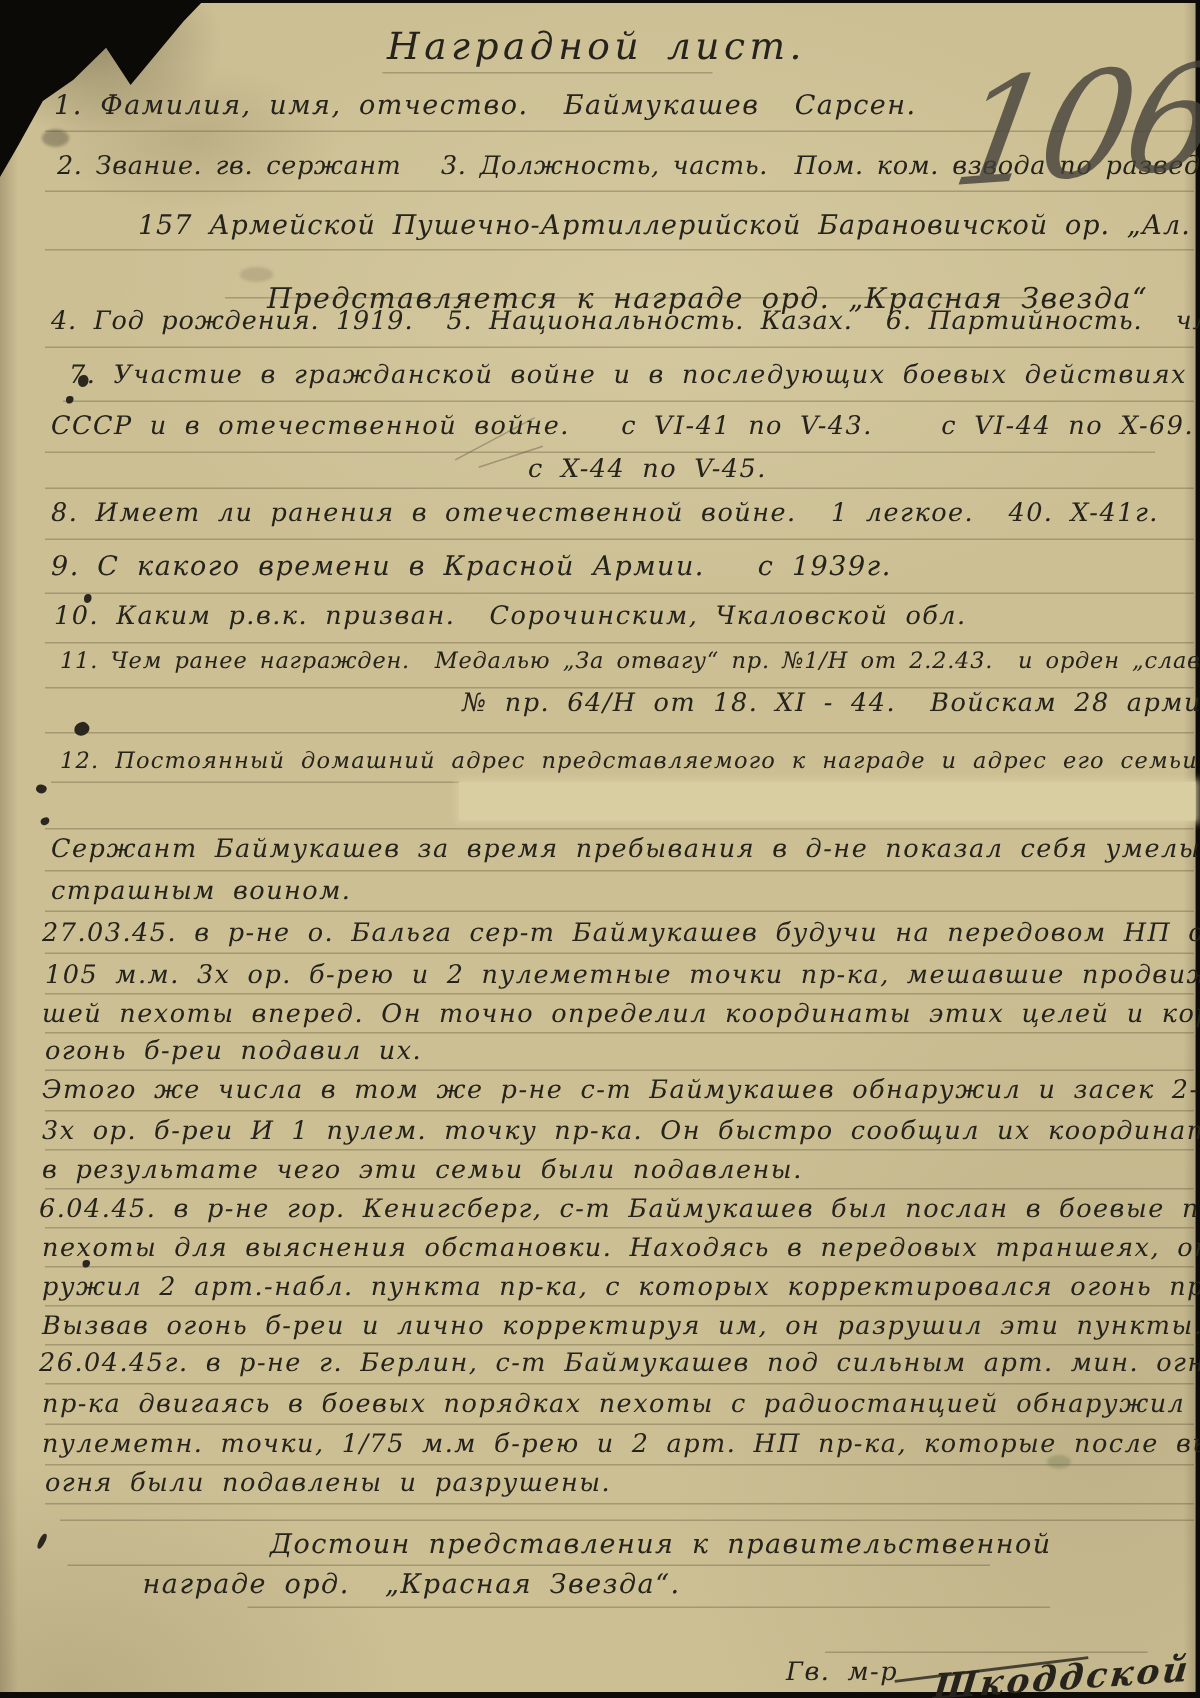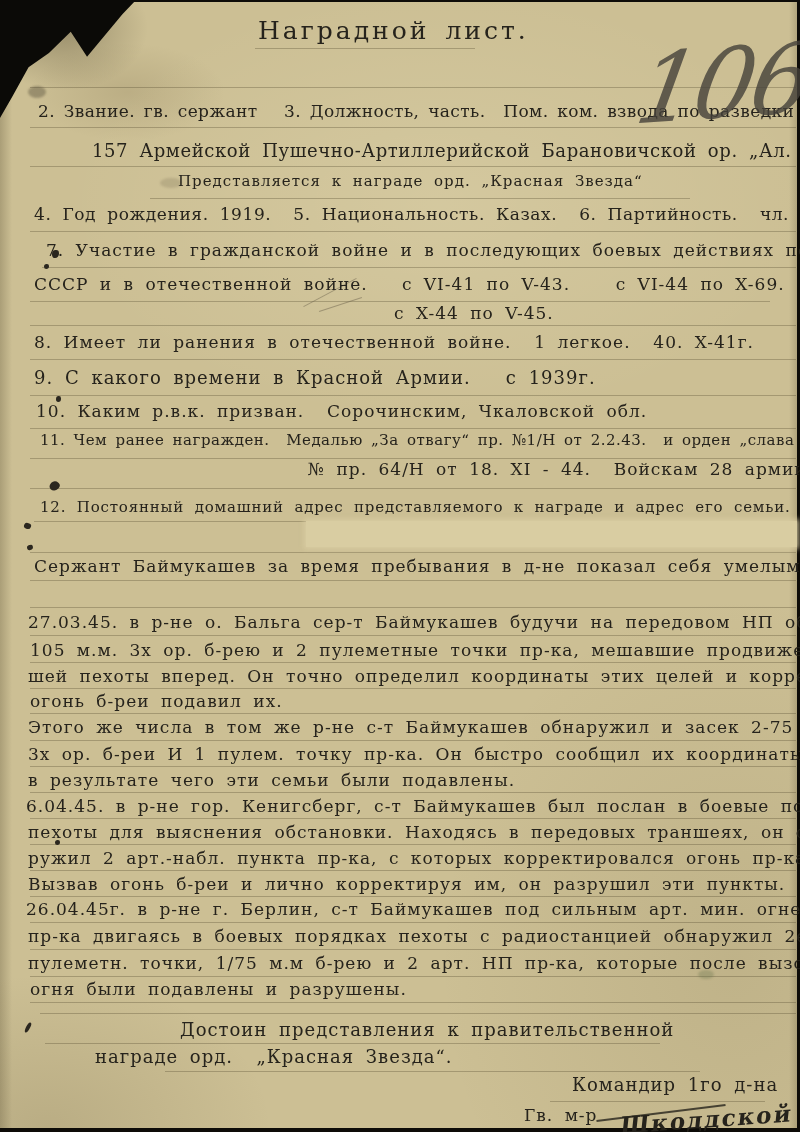--- a/index.html
+++ b/index.html
@@ -11,24 +11,24 @@
       radial-gradient(520px 300px at 55% 18%, rgba(255,248,215,.16), transparent 72%),
       radial-gradient(420px 520px at 92% 85%, rgba(100,88,55,.12), transparent 70%),
       radial-gradient(320px 220px at 6% 100%, rgba(90,78,48,.16), transparent 70%),
       linear-gradient(90deg, rgba(70,60,35,.25) 0, rgba(70,60,35,0) 12px),
       linear-gradient(-90deg, rgba(70,60,35,.20) 0, rgba(70,60,35,0) 8px),
       #ccbf94;}
   .torn{position:absolute;left:0;top:0;width:136px;height:118px;background:#0b0a07;
         clip-path:polygon(0 0,100% 0,90% 12%,64% 48%,52% 27%,36% 45%,21% 57%,9% 82%,0 100%);}
   .tornhalo{position:absolute;left:0;top:0;width:160px;height:140px;
         background:radial-gradient(120px 90px at 40% 20%, rgba(60,52,32,.35), transparent 70%);}
-  .hw{position:absolute;color:#26231c;font-size:17px;
+  .hw{position:absolute;color:#26231c;font-style:italic;font-size:17px;
       letter-spacing:1px;word-spacing:5px;white-space:pre;z-index:5;}
   .title{font-size:25px;letter-spacing:3px;}
-  .big{font-size:15px;}
+  .big{font-size:19px;margin-top:16px;}
   .med{font-size:18px;}
   .sm{font-size:15px;}
   .pagenum{position:absolute;left:638px;top:28px;font-size:96px;font-style:italic;
       color:#45413a;opacity:.8;transform:rotate(-4deg) skewX(-14deg);z-index:6;
       letter-spacing:-4px;}
   .rule{position:absolute;height:1px;background:rgba(82,72,46,.33);z-index:2;}
   .redact{position:absolute;left:306px;top:521px;width:491px;height:26px;
       background:#d9cda2;box-shadow:0 0 5px 2px rgba(217,205,162,.85);z-index:4;}
   .spot{position:absolute;background:#2b271f;border-radius:50% 40% 55% 45%;z-index:6;}
   .smudge{position:absolute;border-radius:50%;z-index:3;}
@@ -85,55 +85,56 @@
       <div class="rule" style="top: 1071px; left: 165px; width: 535px;"></div>
       <div class="rule" style="top: 1101px; left: 550px; width: 215px;"></div>
     </div>
 
   <div class="redact"></div>
 
   <div class="pagenum">106</div>
 
   <div class="hw title" style="left:258px;top:16px;">Наградной лист.</div>
 
+  <div class="hw med" style="left:36px;top:60px;">1. Фамилия, имя, отчество.  Баймукашев  Сарсен.</div>
   <div class="hw" style="left:38px;top:101px;letter-spacing:.4px;word-spacing:3px;">2. Звание. гв. сержант   3. Должность, часть.  Пом. ком. взвода по разведки 1го д-на</div>
   <div class="hw med" style="left:92px;top:140px;letter-spacing:.6px;">157 Армейской Пушечно-Артиллерийской Барановичской ор. „Ал. Н.“ бригады</div>
   <div class="hw big" style="left:178px;top:172px;">Представляется к награде орд. „Красная Звезда“</div>
   <div class="hw" style="left:34px;top:204px;letter-spacing:.6px;">4. Год рождения. 1919.  5. Национальность. Казах.  6. Партийность.  чл. ВКП(б)</div>
   <div class="hw" style="left:46px;top:240px;">7. Участие в гражданской войне и в последующих боевых действиях по защите</div>
   <div class="hw" style="left:34px;top:274px;">СССР и в отечественной войне.   с VI-41 по V-43.    с VI-44 по X-69.</div>
-  <div class="hw" style="left:352px;top:303px;margin-left:42px;">с X-44 по V-45.</div>
+  <div class="hw" style="left:352px;top:303px;">с X-44 по V-45.</div>
   <div class="hw" style="left:34px;top:332px;">8. Имеет ли ранения в отечественной войне.  1 легкое.  40. X-41г.</div>
   <div class="hw med" style="left:34px;top:367px;text-align:right;">9. С какого времени в Красной Армии.   с 1939г.</div>
   <div class="hw" style="left:36px;top:401px;">10. Каким р.в.к. призван.  Сорочинским, Чкаловской обл.</div>
   <div class="hw sm" style="left:40px;top:431px;letter-spacing:.5px;word-spacing:3px;">11. Чем ранее награжден.  Медалью „За отвагу“ пр. №1/Н от 2.2.43.  и орден „слава III ст.“</div>
   <div class="hw" style="left:308px;top:459px;">№ пр. 64/Н от 18. XI - 44.  Войскам 28 армии.</div>
   <div class="hw sm" style="left:40px;top:498px;letter-spacing:.8px;">12. Постоянный домашний адрес представляемого к награде и адрес его семьи.</div>
 
   <div class="hw" style="left:34px;top:556px;">Сержант Баймукашев за время пребывания в д-не показал себя умелым и бес-</div>
+  <div class="hw" style="left:34px;top:584px;">страшным воином.</div>
   <div class="hw" style="left:28px;top:612px;">27.03.45. в р-не о. Бальга сер-т Баймукашев будучи на передовом НП обнаружил</div>
   <div class="hw" style="left:30px;top:640px;">105 м.м. 3х ор. б-рею и 2 пулеметные точки пр-ка, мешавшие продвижению на-</div>
   <div class="hw" style="left:28px;top:666px;">шей пехоты вперед. Он точно определил координаты этих целей и корректируя</div>
   <div class="hw" style="left:30px;top:691px;">огонь б-реи подавил их.</div>
   <div class="hw" style="left:28px;top:717px;">Этого же числа в том же р-не с-т Баймукашев обнаружил и засек 2-75 м.м.</div>
   <div class="hw" style="left:28px;top:744px;">3х ор. б-реи И 1 пулем. точку пр-ка. Он быстро сообщил их координаты на ОП,</div>
   <div class="hw" style="left:28px;top:770px;">в результате чего эти семьи были подавлены.</div>
   <div class="hw" style="left:26px;top:796px;">6.04.45. в р-не гор. Кенигсберг, с-т Баймукашев был послан в боевые порядки</div>
   <div class="hw" style="left:28px;top:822px;">пехоты для выяснения обстановки. Находясь в передовых траншеях, он обна-</div>
   <div class="hw" style="left:28px;top:848px;">ружил 2 арт.-набл. пункта пр-ка, с которых корректировался огонь пр-ка.</div>
   <div class="hw" style="left:28px;top:874px;">Вызвав огонь б-реи и лично корректируя им, он разрушил эти пункты.</div>
   <div class="hw" style="left:26px;top:899px;">26.04.45г. в р-не г. Берлин, с-т Баймукашев под сильным арт. мин. огнем</div>
   <div class="hw" style="left:28px;top:926px;">пр-ка двигаясь в боевых порядках пехоты с радиостанцией обнаружил 2е</div>
   <div class="hw" style="left:28px;top:953px;">пулеметн. точки, 1/75 м.м б-рею и 2 арт. НП пр-ка, которые после вызова</div>
   <div class="hw med" style="left:180px;top:1019px;">Достоин представления к правительственной</div>
 
   <div class="hw" style="left:30px;top:979px;">огня были подавлены и разрушены.</div>
   <div class="hw med" style="left:95px;top:1046px;">награде орд.  „Красная Звезда“.</div>
 
-  <div class="hw med" style="left:572px;top:1074px;">Командир 1го д-на</div>
   <div class="hw" style="left:524px;top:1099px;"><span>Гв. м-р</span>  <span class="scrawl">Шкоддской  Каддакар.</span></div>
   <div class="sigstroke" style="left:596px;top:1112px;width:130px;"></div>
 
   <div class="pencilmark" style="left:300px;top:292px;width:60px;transform:rotate(-28deg);"></div>
   <div class="pencilmark" style="left:318px;top:304px;width:45px;transform:rotate(-18deg);"></div>
 
   <div id="spots">
       <div class="spot" style="left: 52px; top: 250px; width: 7px; height: 8px; transform: rotate(0deg);"></div>
       <div class="spot" style="left: 44px; top: 264px; width: 5px; height: 5px; transform: rotate(0deg);"></div>
       <div class="spot" style="left: 56px; top: 396px; width: 5px; height: 6px; transform: rotate(0deg);"></div>

